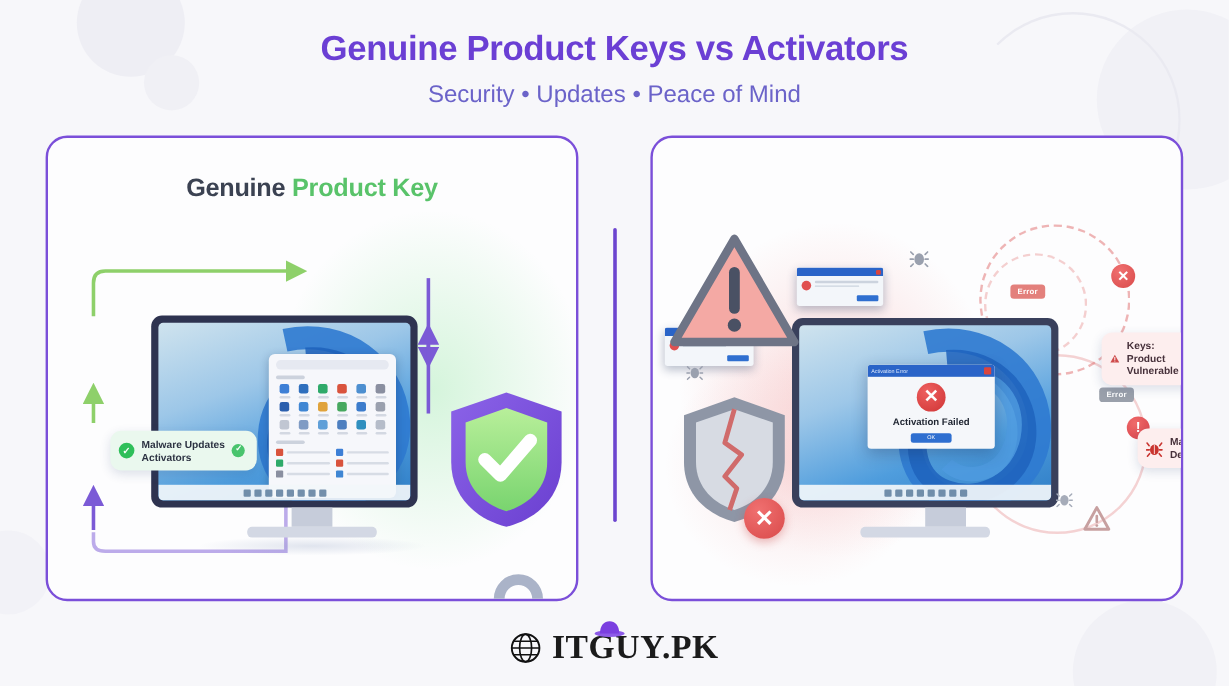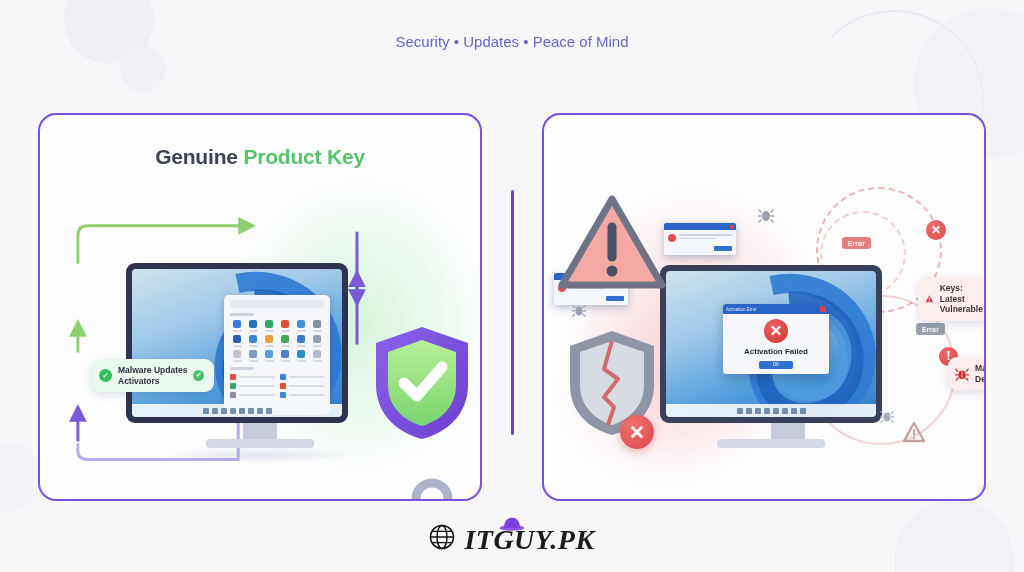--- a/index.html
+++ b/index.html
@@ -23,21 +23,21 @@
     border-radius: 50%; border-left-color: transparent; border-bottom-color: transparent;
   }
 
   
   .header { position: absolute; top: 24px; left: 0; right: 0; text-align: center; }
   .main-title {
     font-size: 29px; font-weight: bold; color: #6b3fd4;
     letter-spacing: -0.3px; line-height: 1.2;
   }
   .sub-title {
-    margin-top: 9px; font-size: 15px; color: #6b63c9; font-weight: 400;
+    margin-top: 9px; font-size: 20px; color: #6b63c9; font-weight: 400;
   }
 
   
   .panels { position: absolute; top: 113px; left: 38px; right: 38px; height: 490px; display: flex; }
   .panel {
     width: 444px; height: 388px; background: #fdfdfe;
     border: 2px solid #7b4fd9; border-radius: 18px;
     position: relative; overflow: hidden;
   }
   .panel.right { margin-left: auto; }
@@ -223,41 +223,42 @@
   .popup-x { width: 8px; height: 8px; border-radius: 50%; background: #e05050; flex: none; }
   .popup-lines { flex: 1; display: flex; flex-direction: column; gap: 2px; }
   .popup-lines b { display: block; height: 1.6px; background: #ccd3de; border-radius: 1px; }
   .popup-btn { width: 18px; height: 5px; background: #2f6fd0; border-radius: 1px; margin: 0 4px 4px auto; }
   .popup-1 { left: 10px; top: 158px; width: 74px; }
   .popup-2 { left: 120px; top: 108px; width: 72px; }
 
   
   .footer {
     position: absolute; left: 0; right: 0; bottom: 16px;
-    display: flex; justify-content: center; gap: 9px; font-style: italic;
+    display: flex; align-items: center; justify-content: center; gap: 9px;
   }
   .logo-text {
     font-family: "Liberation Serif", serif; font-size: 28px; font-weight: bold;
     color: #1b1b1b; letter-spacing: 0.5px; position: relative;
   }
   .logo-hat {
     position: absolute; left: 35px; top: -7px; width: 26px; height: 14px;
   }
 </style>
 </head>
 <body>
 
 <div class="bg-blob blob-a"></div>
 <div class="bg-blob blob-b"></div>
 <div class="bg-blob blob-c"></div>
 <div class="bg-blob blob-d"></div>
 <div class="bg-blob blob-e"></div>
 <div class="bg-arc"></div>
 
 <div class="header">
+  <div class="main-title">Genuine Product Keys vs Activators</div>
   <div class="sub-title">Security • Updates • Peace of Mind</div>
 </div>
 
 <div class="panels">
 
   <div class="panel left">
     <div class="panel-title">
       <span class="pt-neutral">Genuine </span><span class="pt-green">Product Key</span>
     </div>
 
@@ -572,21 +573,21 @@
     </div>
 
     <div class="badge badge-alert" style="left:374px; top:162px;">
       <svg width="13" height="12" viewBox="0 0 13 12">
         <path d="M6.5,0.5 L12.5,11 H0.5 Z" fill="#cf4b4b"></path>
         <path d="M6.5,4 V7.2" stroke="#fff" stroke-width="1.3" stroke-linecap="round"></path>
         <circle cx="6.5" cy="9" r="0.8" fill="#fff"></circle>
       </svg>
       <span class="badge-text">
         <span>Keys:</span>
-        <span>Latest Vulnerable</span>
+        <span>Product Vulnerable</span>
       </span>
     </div>
 
     <div class="badge badge-malw" style="left:404px; top:242px;">
       <svg width="14" height="14" viewBox="0 0 16 16">
         <ellipse cx="8" cy="9" rx="4.2" ry="5" fill="#c9342f"></ellipse>
         <path d="M8,4 V13" stroke="#f3c6c4" stroke-width="1"></path>
         <path d="M3,5 L1,2.5 M13,5 L15,2.5 M3.2,9 H0.6 M12.8,9 H15.4 M3.4,12.6 L1.4,15 M12.6,12.6 L14.6,15" stroke="#c9342f" stroke-width="1.5" stroke-linecap="round"></path>
       </svg>
       <span class="badge-text">

